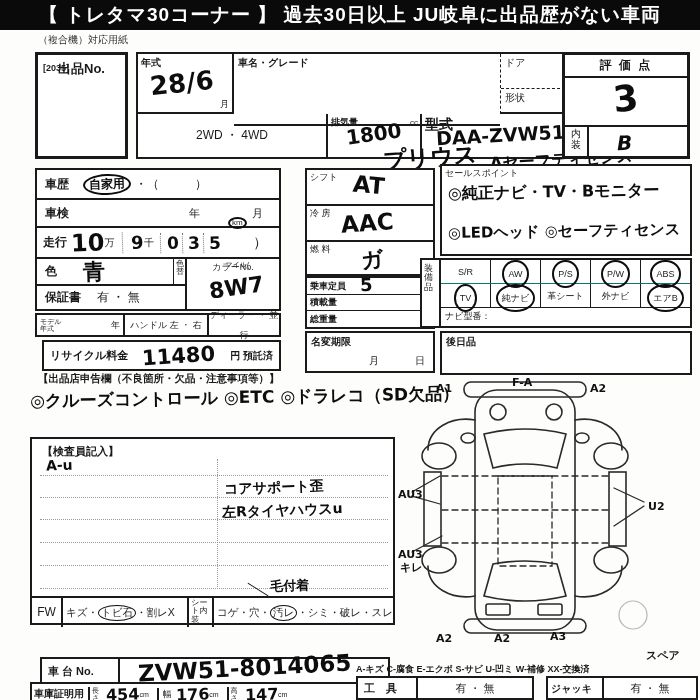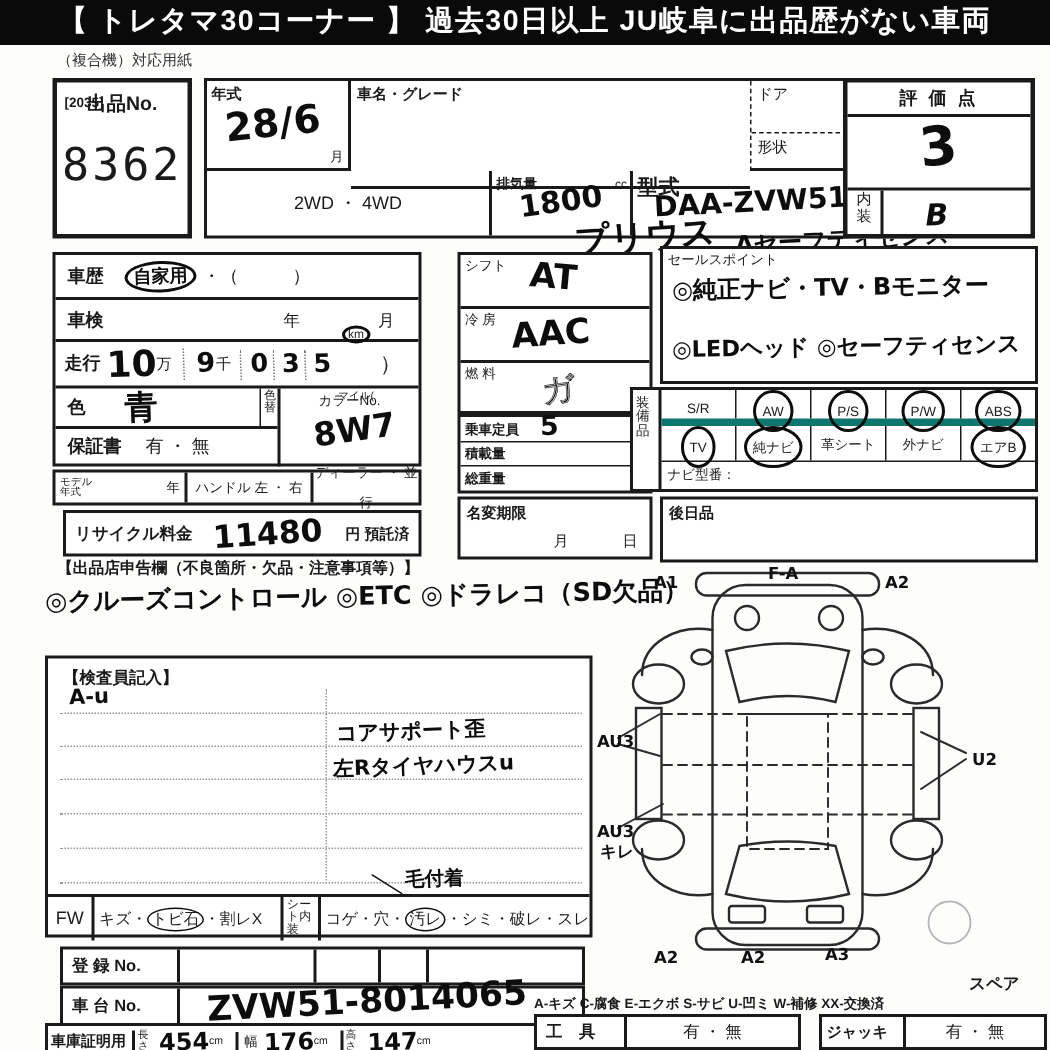--- a/index.html
+++ b/index.html
@@ -24,21 +24,20 @@
 <body>
 
 <div id="screen">
 
   <div id="banner" class="abs">【 トレタマ30コーナー 】 過去30日以上 JU岐阜に出品歴がない車両</div>
   <div class="abs" style="left:38px;top:33px;font-size:10px;font-weight:normal;color:#333;">（複合機）対応用紙</div>
 
   <div class="box thickbox" style="left:35px;top:52px;width:93px;height:107px;">
     <div class="abs" style="left:5px;top:8px;font-size:9px;font-weight:bold;">[2035]</div>
     <div class="abs" style="left:0;top:5px;width:100%;text-align:center;font-size:13px;font-weight:bold;">出品No.</div>
-    <div class="abs" style="left:0;top:38px;width:100%;text-align:center;font-size:30px;font-family:'DejaVu Sans Mono',monospace;letter-spacing:2px;">8362</div>
   </div>
 
   <div class="box" style="left:136px;top:52px;width:477px;height:107px;">
 
     <div class="cell" style="left:0;top:0;width:96px;height:60px;border-right:2px solid #1a1a1a;border-bottom:2px solid #1a1a1a;">
       <span class="abs lbl" style="left:3px;top:2px;font-weight:bold;">年式</span>
       <span class="hw abs" style="left:12px;top:14px;font-size:26px;transform:rotate(-6deg);">28/6</span>
       <span class="abs" style="right:3px;bottom:1px;font-size:9px;">月</span>
     </div>
 
@@ -185,21 +184,21 @@
 
   <div class="box" style="left:440px;top:164px;width:252px;height:92px;">
     <span class="abs" style="left:3px;top:1px;font-size:9px;">セールスポイント</span>
     <span class="hw abs" style="left:6px;top:16px;font-size:16px;white-space:nowrap;transform:rotate(-1deg);">◎純正ナビ・TV・Bモニター</span>
     <span class="hw abs" style="left:6px;top:56px;font-size:15px;white-space:nowrap;transform:rotate(-1deg);">◎LEDヘッド ◎セーフティセンス</span>
   </div>
 
   <div class="box" style="left:420px;top:258px;width:272px;height:70px;">
     <div class="abs stackchars" style="left:2px;top:4px;width:12px;font-size:9px;">装備品</div>
     <div class="abs" style="left:17px;top:0;right:0;bottom:0;border-left:2px solid #1a1a1a;">
-      <div class="row" style="height:24px;border-bottom:5px solid #0f766e;">
+      <div class="row" style="height:24px;border-bottom:1px solid #0f766e;">
         <div style="flex:1;text-align:center;font-size:9px;border-right:1px solid #1a1a1a;height:100%;line-height:24px;"><span>S/R</span></div>
         <div style="flex:1;text-align:center;font-size:9px;border-right:1px solid #1a1a1a;height:100%;line-height:24px;"><span class="circled">AW</span></div>
         <div style="flex:1;text-align:center;font-size:9px;border-right:1px solid #1a1a1a;height:100%;line-height:24px;"><span class="circled">P/S</span></div>
         <div style="flex:1;text-align:center;font-size:9px;border-right:1px solid #1a1a1a;height:100%;line-height:24px;"><span class="circled">P/W</span></div>
         <div style="flex:1;text-align:center;font-size:9px;height:100%;line-height:24px;"><span class="circled">ABS</span></div>
       </div>
       <div class="row" style="height:24px;border-bottom:1px solid #1a1a1a;">
         <div style="flex:1;text-align:center;font-size:9px;border-right:1px solid #1a1a1a;height:100%;line-height:24px;"><span class="circled">TV</span></div>
         <div style="flex:1;text-align:center;font-size:9px;border-right:1px solid #1a1a1a;height:100%;line-height:24px;"><span class="circled">純ナビ</span></div>
         <div style="flex:1;text-align:center;font-size:9px;border-right:1px solid #1a1a1a;height:100%;line-height:24px;"><span>革シート</span></div>
@@ -237,28 +236,20 @@
       <div style="width:142px;font-size:10.5px;padding-left:3px;white-space:nowrap;">
         <span>キズ・</span><span class="circled" style="padding:0 2px;border-width:1.6px;">トビ石</span><span>・割レX</span>
       </div>
       <div class="stackchars" style="width:30px;font-size:8px;border-left:2px solid #1a1a1a;border-right:2px solid #1a1a1a;height:100%;padding:1px 2px;box-sizing:border-box;">シート内装</div>
       <div style="flex:1;font-size:10.5px;padding-left:3px;white-space:nowrap;">
         <span>コゲ・穴・</span><span class="circled" style="padding:0 2px;border-width:1.6px;">汚レ</span><span>・シミ・破レ・スレ</span>
       </div>
     </div>
   </div>
 
-  <div class="box" style="left:40px;top:631px;width:350px;height:26px;">
-    <div class="row" style="height:100%;">
-      <div style="width:78px;font-size:11px;font-weight:bold;border-right:2px solid #1a1a1a;height:100%;line-height:23px;padding-left:6px;box-sizing:border-box;">登 録 No.</div>
-    </div>
-    <div class="vline" style="left:167px;top:0;height:100%;"></div>
-    <div class="vline" style="left:210px;top:0;height:100%;"></div>
-    <div class="vline" style="left:242px;top:0;height:100%;"></div>
-  </div>
 
   <div class="box" style="left:40px;top:657px;width:350px;height:27px;">
     <div class="row" style="height:100%;">
       <div style="width:78px;font-size:11px;font-weight:bold;border-right:2px solid #1a1a1a;height:100%;line-height:24px;padding-left:6px;box-sizing:border-box;">車 台 No.</div>
       <span class="hw" style="font-size:23px;margin-left:18px;margin-top:-6px;transform:rotate(-3deg);white-space:nowrap;">ZVW51-8014065</span>
     </div>
   </div>
 
   <div class="box" style="left:30px;top:682px;width:360px;height:24px;">
     <div class="row" style="height:100%;padding-left:2px;">

